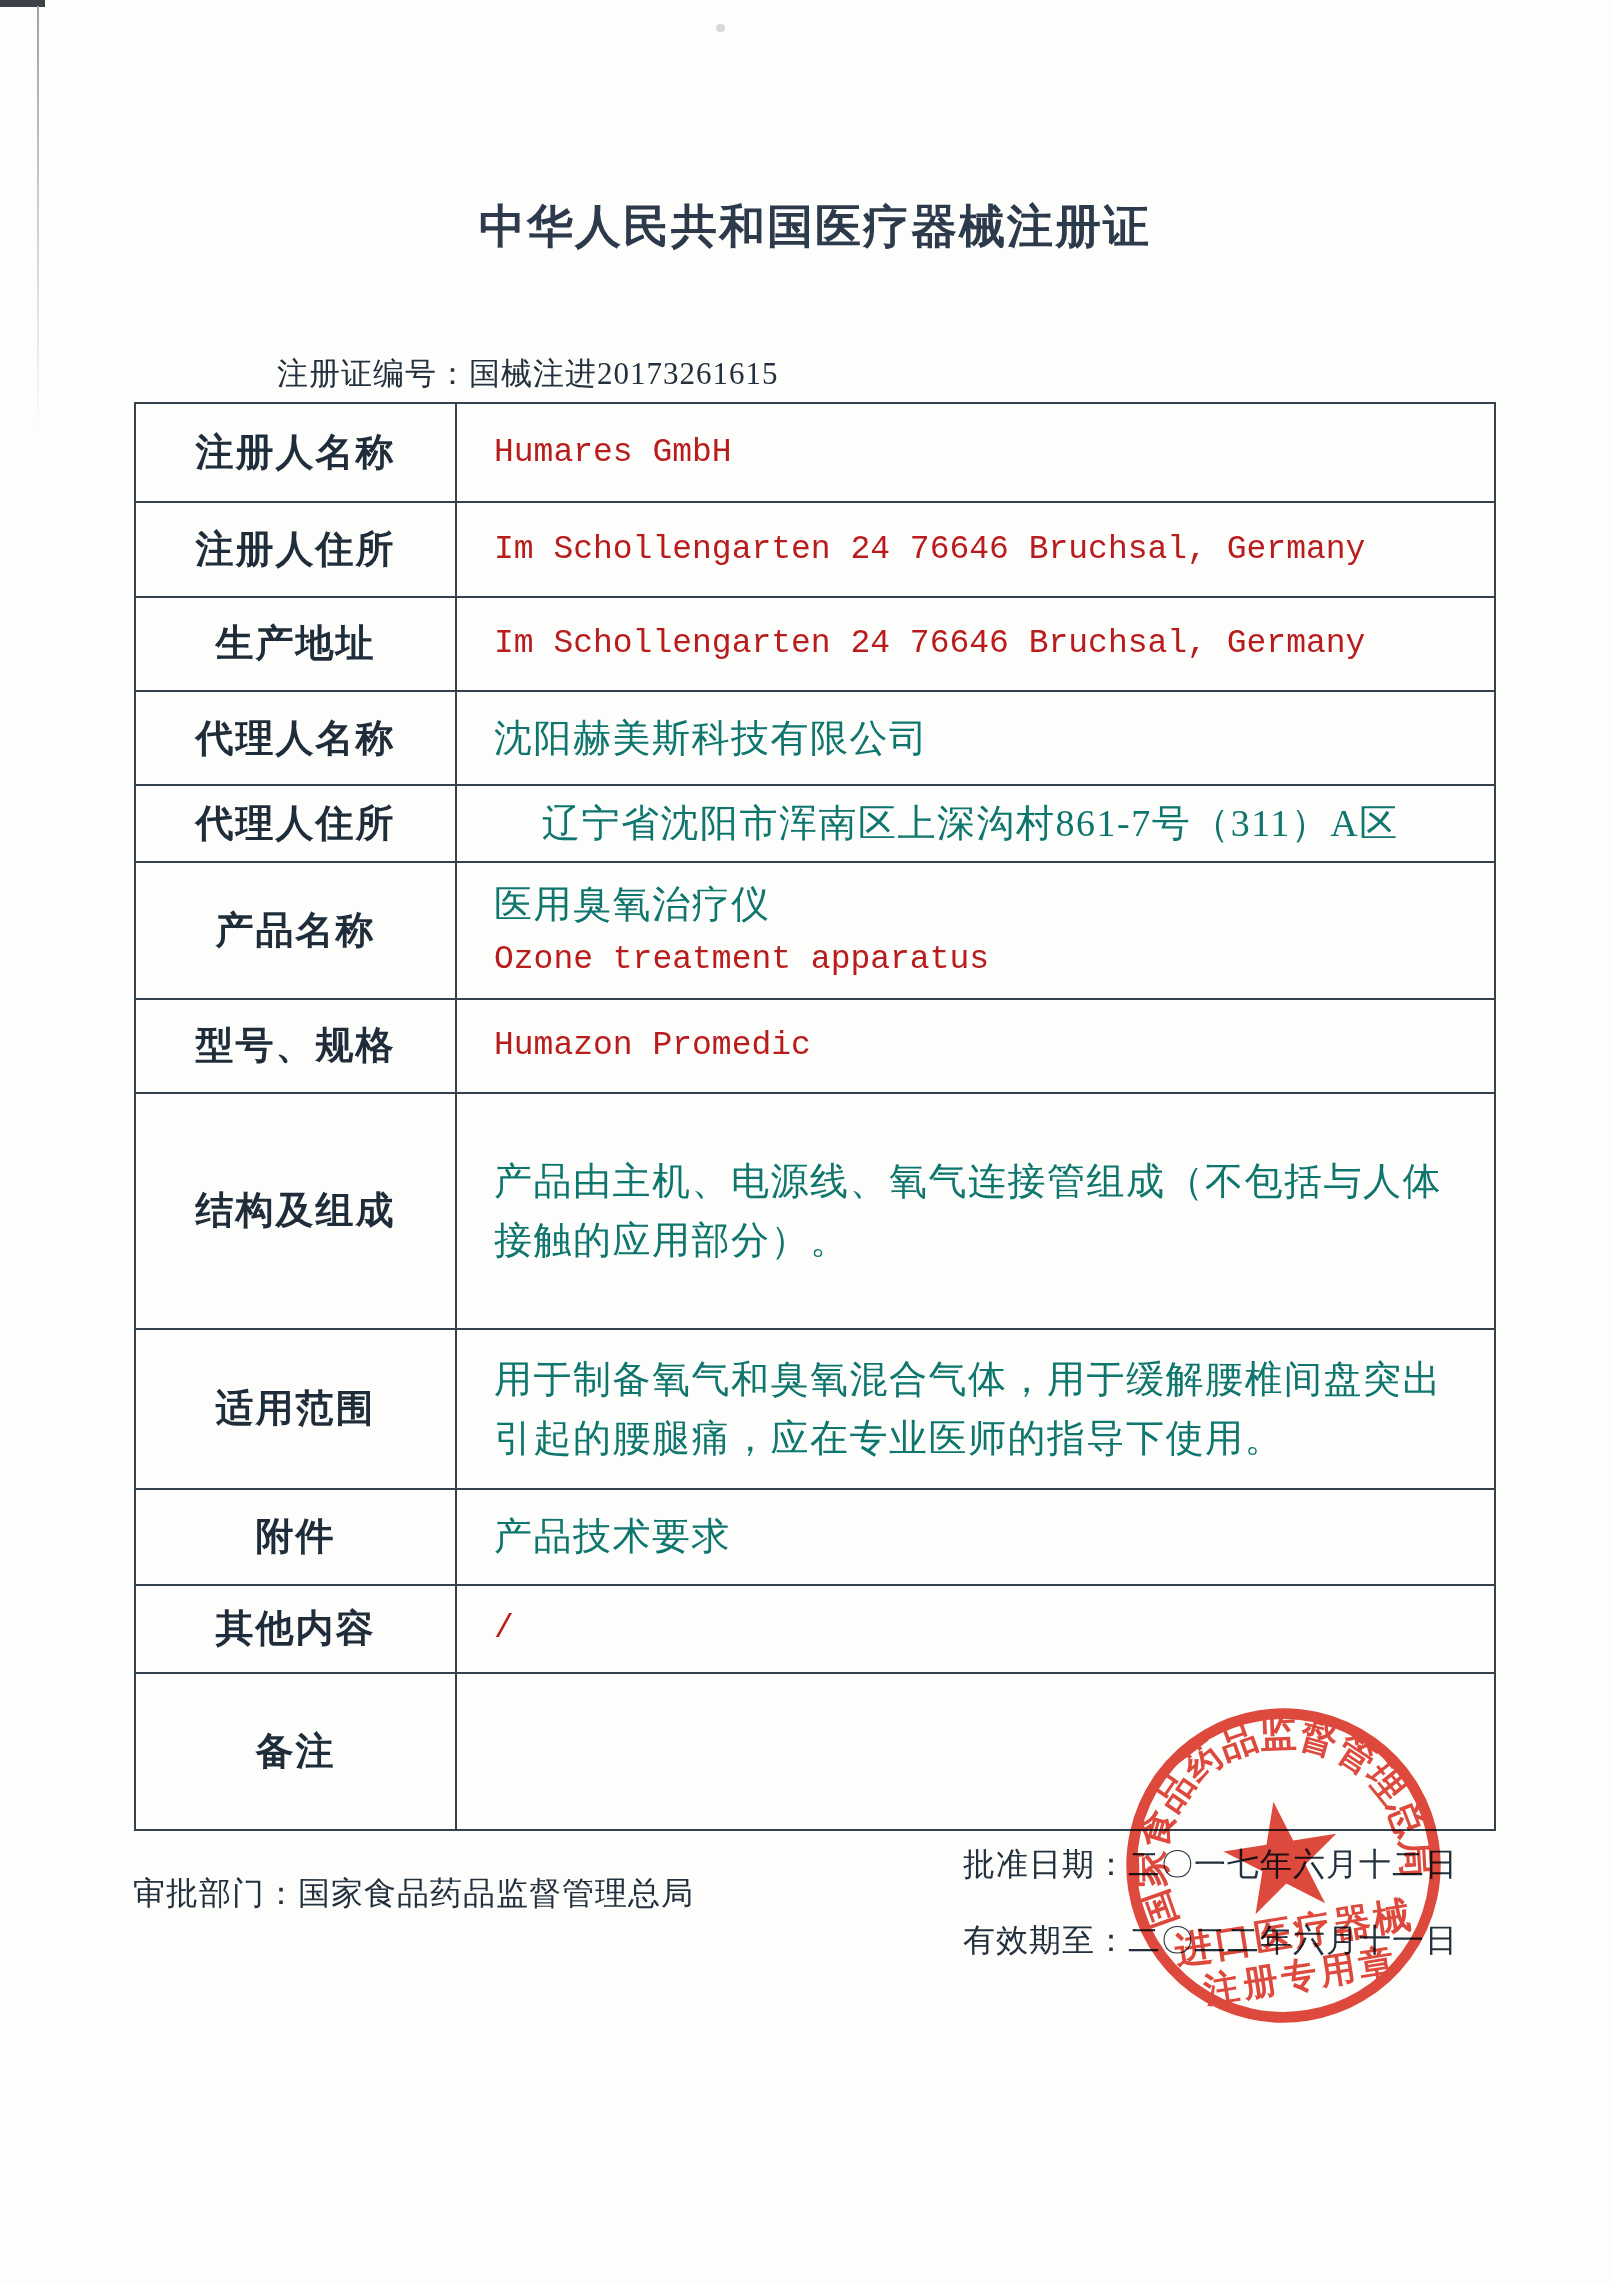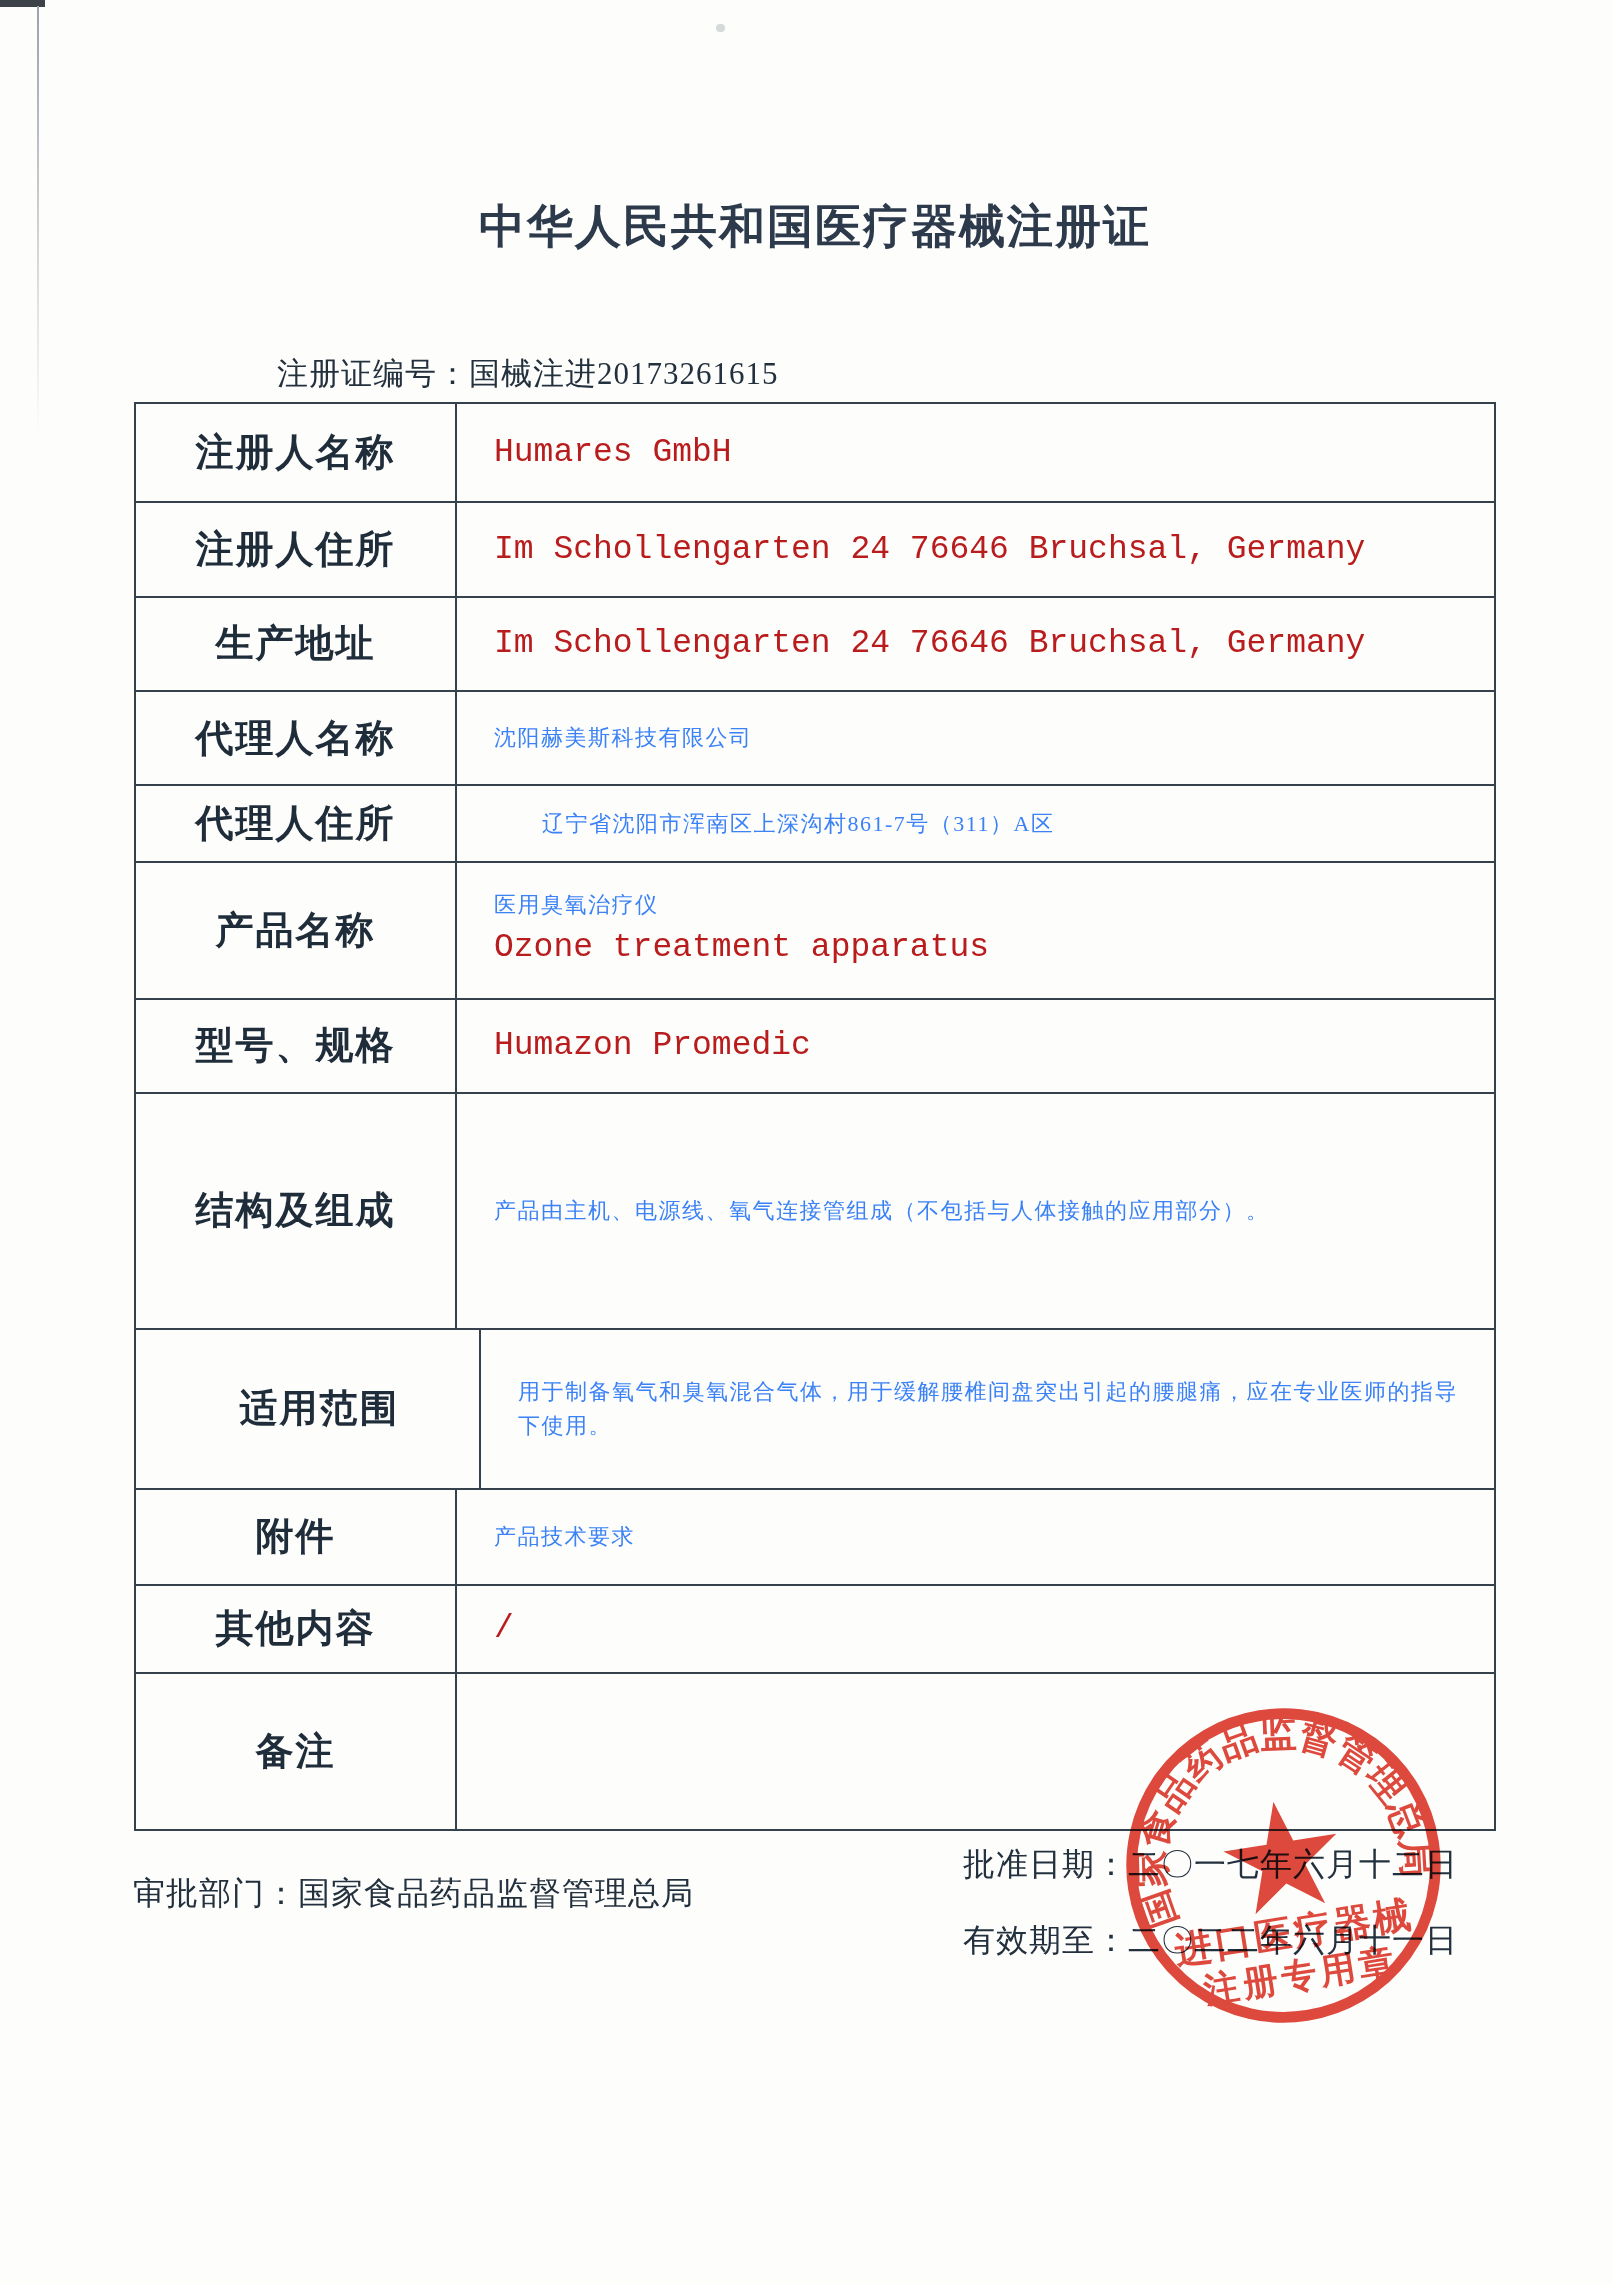--- a/index.html
+++ b/index.html
@@ -41,21 +41,21 @@
     border-right:2px solid #35424e;
     display:flex;align-items:center;justify-content:center;
     font-size:38px;font-weight:bold;letter-spacing:2px;color:#1f2c39;
     text-align:center;
   }
   .cell-value{
     flex:1;box-sizing:border-box;
     display:flex;flex-direction:column;justify-content:center;
     padding:5.9px 29px 5.9px 37px;
   }
-  .vline-cn{font-size:22px;letter-spacing:1.5px;line-height:1.55;color:#3b82f6;
+  .vline-cn{font-size:38px;letter-spacing:1.5px;line-height:1.55;color:#0f766e;
     font-family:"Liberation Serif", serif;}
   .vline-latin{font-size:33px;line-height:1.55;color:#b91c1c;
     font-family:"Liberation Mono", monospace;letter-spacing:0;}
   
   .footer-dept{position:absolute;left:133px;top:1872px;font-size:32px;letter-spacing:1px;color:#23303d;}
   .footer-date1{position:absolute;left:963px;top:1843px;font-size:32px;letter-spacing:1px;color:#23303d;}
   .footer-date2{position:absolute;left:963px;top:1919px;font-size:32px;letter-spacing:1px;color:#23303d;}
   
   .seal{
     position:absolute;left:1117px;top:1699px;width:333px;height:333px;
@@ -120,21 +120,21 @@
         <div class="cell-value">
           <div class="vline-latin">Humazon Promedic</div>
         </div>
       </div>
       <div class="row" style="height: 237px;">
         <div class="cell-label">结构及组成</div>
         <div class="cell-value">
           <div class="vline-cn">产品由主机、电源线、氧气连接管组成（不包括与人体接触的应用部分）。</div>
         </div>
       </div>
-      <div class="row" style="height: 160px; padding-left: 24px;">
+      <div class="row" style="height: 160px;">
         <div class="cell-label">适用范围</div>
         <div class="cell-value">
           <div class="vline-cn">用于制备氧气和臭氧混合气体，用于缓解腰椎间盘突出引起的腰腿痛，应在专业医师的指导下使用。</div>
         </div>
       </div>
       <div class="row" style="height: 96px;">
         <div class="cell-label">附件</div>
         <div class="cell-value">
           <div class="vline-cn">产品技术要求</div>
         </div>

